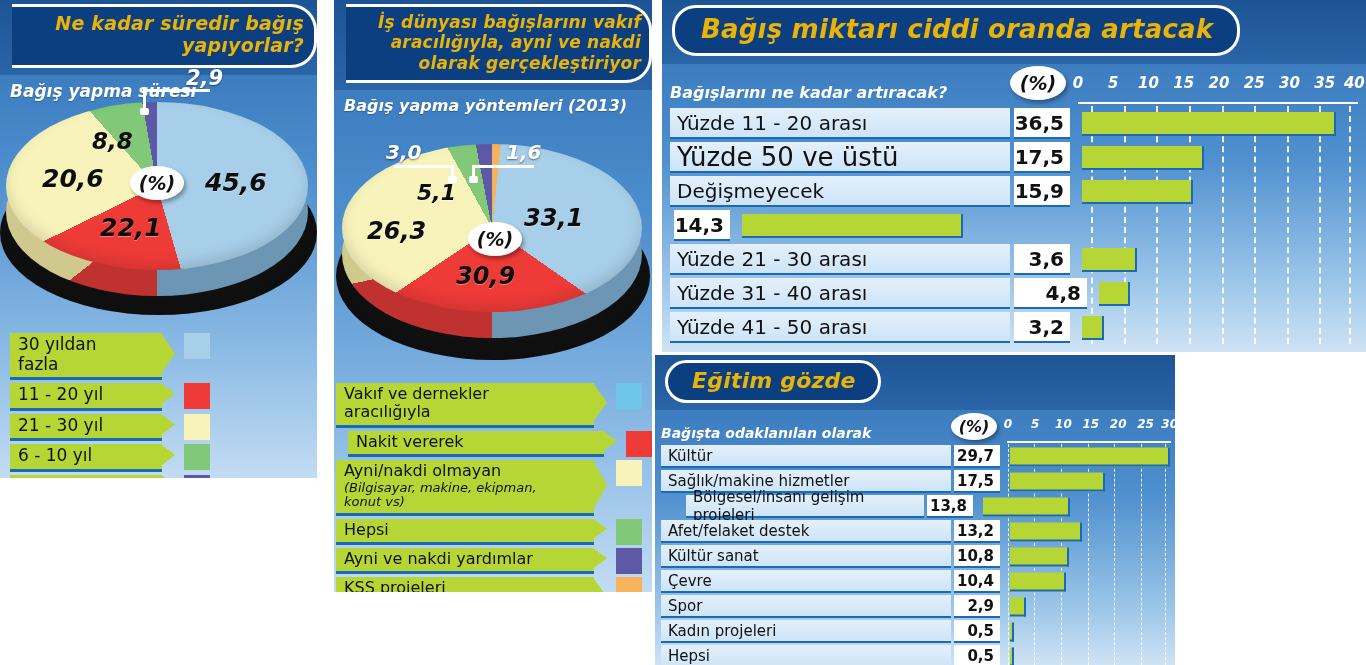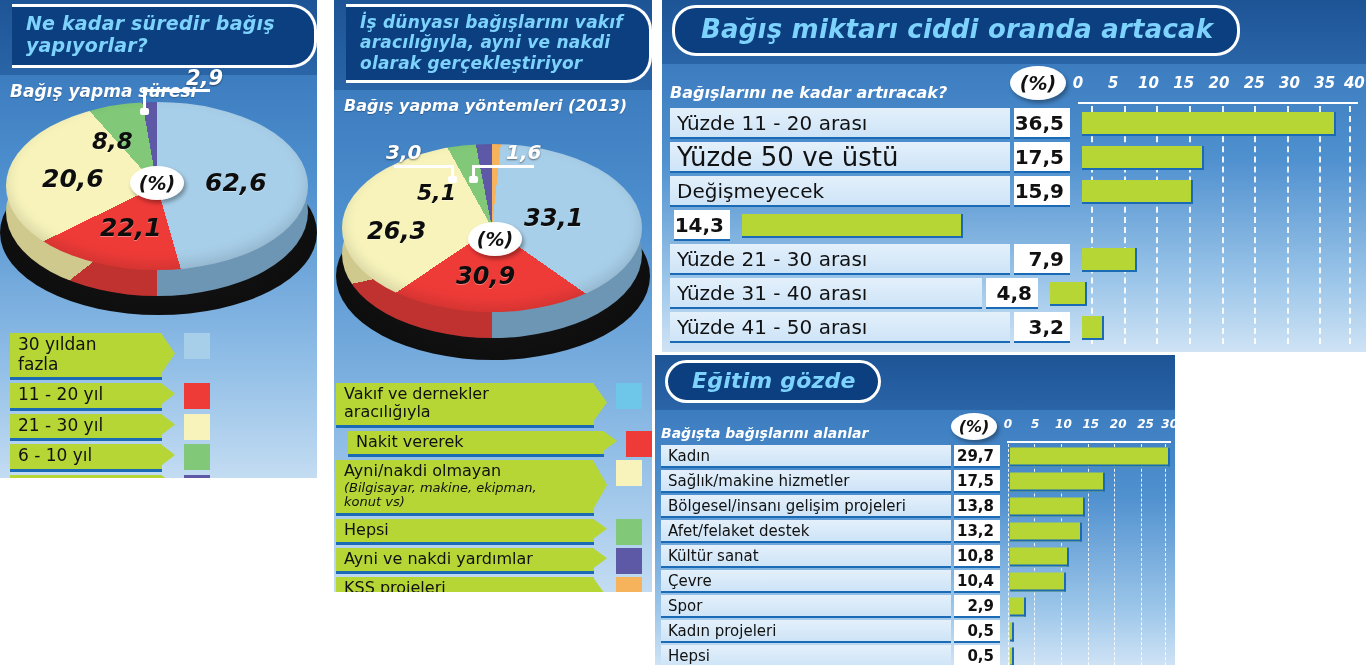--- a/index.html
+++ b/index.html
@@ -22,24 +22,25 @@
     background: linear-gradient(180deg,#1d5496 0%,#2a65a8 100%);
     padding: 4px 0 7px 0;
   }
   .hdr-pill {
     background: #0c3f80;
     border: 3px solid #ffffff;
     border-left: none;
     border-radius: 0 22px 22px 0;
     margin-left: 14px;
     padding: 7px 18px 9px 22px;
-    color: #7dd3fc;
+    color: #eab308;
     font-style: italic;
     font-weight: bold;
     letter-spacing: .2px;
+    text-align: right;
   }
   .hdr-pill.rounded-l {
     border-left: 3px solid #fff;
     border-radius: 24px;
     margin-left: 10px;
   }
   .subtitle {
     color: #ffffff;
     font-style: italic;
     font-weight: bold;
@@ -177,21 +178,21 @@
       <div class="pie-top" style="left:6px; top:14px; width:302px; height:168px;
                   background:
                     conic-gradient(from 0deg,
                       #a8cfe9 0deg 164deg,
                       #ef3b38 164deg 244deg,
                       #f7f3bb 244deg 318deg,
                       #81c878 318deg 350deg,
                       #5d59a6 350deg 360deg);
                   box-shadow: inset 0 -6px 14px rgba(0,0,0,.13);"></div>
 
-      <div class="pie-label" style="left:205px; top:80px; font-size:25px;">62,6</div>
+      <div class="pie-label" style="left:205px; top:80px; font-size:25px;">45,6</div>
       <div class="pie-label" style="left:100px; top:125px; font-size:25px;">22,1</div>
       <div class="pie-label" style="left:42px; top:76px; font-size:25px;">20,6</div>
       <div class="pie-label" style="left:92px; top:40px; font-size:23px;">8,8</div>
       <div class="pie-label light" style="left:186px; top:-22px; font-size:21px; color:#fff;">2,9</div>
       <div class="leader" style="left:143px; top:1px; width:67px; height:3px;"></div>
       <div class="leader" style="left:143px; top:1px; width:3px; height:21px;"></div>
       <div class="leader-dot" style="left:140px; top:20px;"></div>
       <div class="pct-badge" style="left:130px; top:78px;">(%)</div>
     </div>
 
@@ -349,28 +350,28 @@
         </div>
       </div>
       <div class="row" style="height:31px;">
         <div class="row-val" style="width:56px; margin-left:4px; font-size:20px;">14,3</div>
         <div class="row-bar-cell" style="margin-left:12px;">
           <div class="bar" style="width:35.75%; height:24px;"></div>
         </div>
       </div>
       <div class="row" style="height:31px;">
         <div class="row-label" style="width:340px; font-size:20px;">Yüzde 21 - 30 arası</div>
-        <div class="row-val" style="width:56px; margin-left:4px; font-size:20px;">7,9</div>
+        <div class="row-val" style="width:56px; margin-left:4px; font-size:20px;">3,6</div>
         <div class="row-bar-cell" style="margin-left:12px;">
           <div class="bar" style="width:19.75%; height:24px;"></div>
         </div>
       </div>
       <div class="row" style="height:31px;">
-        <div class="row-label" style="width:312px; font-size:20px;">Yüzde 31 - 40 arası</div>
-        <div class="row-val" style="width:52px; margin-left:4px; font-size:20px;">4,8</div>
+        <div class="row-label" style="width:340px; font-size:20px;">Yüzde 31 - 40 arası</div>
+        <div class="row-val" style="width:73px; margin-left:4px; font-size:20px;">4,8</div>
         <div class="row-bar-cell" style="margin-left:12px;">
           <div class="bar" style="width:12%; height:24px;"></div>
         </div>
       </div>
       <div class="row" style="height:31px;">
         <div class="row-label" style="width:340px; font-size:20px;">Yüzde 41 - 50 arası</div>
         <div class="row-val" style="width:56px; margin-left:4px; font-size:20px;">3,2</div>
         <div class="row-bar-cell" style="margin-left:12px;">
           <div class="bar" style="width:8%; height:24px;"></div>
         </div>
@@ -378,21 +379,21 @@
     </div>
   </div>
 
   <div class="panel" style="left:655px; top:355px; width:520px; height:310px;
               background: linear-gradient(180deg,#2f6fb5 0%,#4f90cf 45%,#9cc6e9 82%,#cfe3f5 100%);">
     <div class="hdr-wrap" style="padding:5px 0 7px 0;">
       <div class="hdr-pill rounded-l" style="font-size:22px; display:inline-block; padding:5px 22px 7px 24px;">Eğitim gözde</div>
     </div>
 
     <div class="tbl-head" style="position:absolute; left:6px; top:57px; width:512px; height:32px;">
-      <div class="q" style="width:290px; font-size:14px; padding-bottom:3px;">Bağışta bağışlarını alanlar</div>
+      <div class="q" style="width:290px; font-size:14px; padding-bottom:3px;">Bağışta odaklanılan olarak</div>
       <div class="pct-badge" style="position:relative; left:0; top:-4px; width:46px; height:27px; flex:0 0 46px; font-size:16px;">(%)</div>
       <div class="axis" style="flex:1; height:27px; margin-left:10px;">
         <div class="tick-lbl" style="left:0.5%;  top:0px; font-size:12px;">0</div>
         <div class="tick-lbl" style="left:17%;   top:0px; font-size:12px;">5</div>
         <div class="tick-lbl" style="left:34%;   top:0px; font-size:12px;">10</div>
         <div class="tick-lbl" style="left:50.5%; top:0px; font-size:12px;">15</div>
         <div class="tick-lbl" style="left:67%;   top:0px; font-size:12px;">20</div>
         <div class="tick-lbl" style="left:83.5%; top:0px; font-size:12px;">25</div>
         <div class="tick-lbl" style="left:98%;   top:0px; font-size:12px;">30</div>
         <div class="axis-line" style="left:0; right:2px; bottom:1px;"></div>
@@ -404,35 +405,35 @@
       <div class="gridline" style="left:17%;   top:0; bottom:0; border-left-width:1px;"></div>
       <div class="gridline" style="left:34%;   top:0; bottom:0; border-left-width:1px;"></div>
       <div class="gridline" style="left:50.5%; top:0; bottom:0; border-left-width:1px;"></div>
       <div class="gridline" style="left:67%;   top:0; bottom:0; border-left-width:1px;"></div>
       <div class="gridline" style="left:83.5%; top:0; bottom:0; border-left-width:1px;"></div>
       <div class="gridline" style="left:99%;   top:0; bottom:0; border-left-width:1px;"></div>
     </div>
 
     <div style="position:absolute; left:6px; top:90px; width:512px;">
       <div class="row" style="height:23px; margin-bottom:2px;">
-        <div class="row-label" style="width:290px; font-size:15px;">Kadın</div>
+        <div class="row-label" style="width:290px; font-size:15px;">Kültür</div>
         <div class="row-val" style="width:46px; margin-left:3px; font-size:15px;">29,7</div>
         <div class="row-bar-cell" style="margin-left:10px;">
           <div class="bar" style="width:98%; height:19px;"></div>
         </div>
       </div>
       <div class="row" style="height:23px; margin-bottom:2px;">
         <div class="row-label" style="width:290px; font-size:15px;">Sağlık/makine hizmetler</div>
         <div class="row-val" style="width:46px; margin-left:3px; font-size:15px;">17,5</div>
         <div class="row-bar-cell" style="margin-left:10px;">
           <div class="bar" style="width:58.2%; height:19px;"></div>
         </div>
       </div>
       <div class="row" style="height:23px; margin-bottom:2px;">
-        <div class="row-label" style="width:290px; font-size:15px;">Bölgesel/insanı gelişim projeleri</div>
+        <div class="row-label" style="width:238px; font-size:15px;margin-left:25px;">Bölgesel/insanı gelişim projeleri</div>
         <div class="row-val" style="width:46px; margin-left:3px; font-size:15px;">13,8</div>
         <div class="row-bar-cell" style="margin-left:10px;">
           <div class="bar" style="width:46%; height:19px;"></div>
         </div>
       </div>
       <div class="row" style="height:23px; margin-bottom:2px;">
         <div class="row-label" style="width:290px; font-size:15px;">Afet/felaket destek</div>
         <div class="row-val" style="width:46px; margin-left:3px; font-size:15px;">13,2</div>
         <div class="row-bar-cell" style="margin-left:10px;">
           <div class="bar" style="width:44%; height:19px;"></div>

